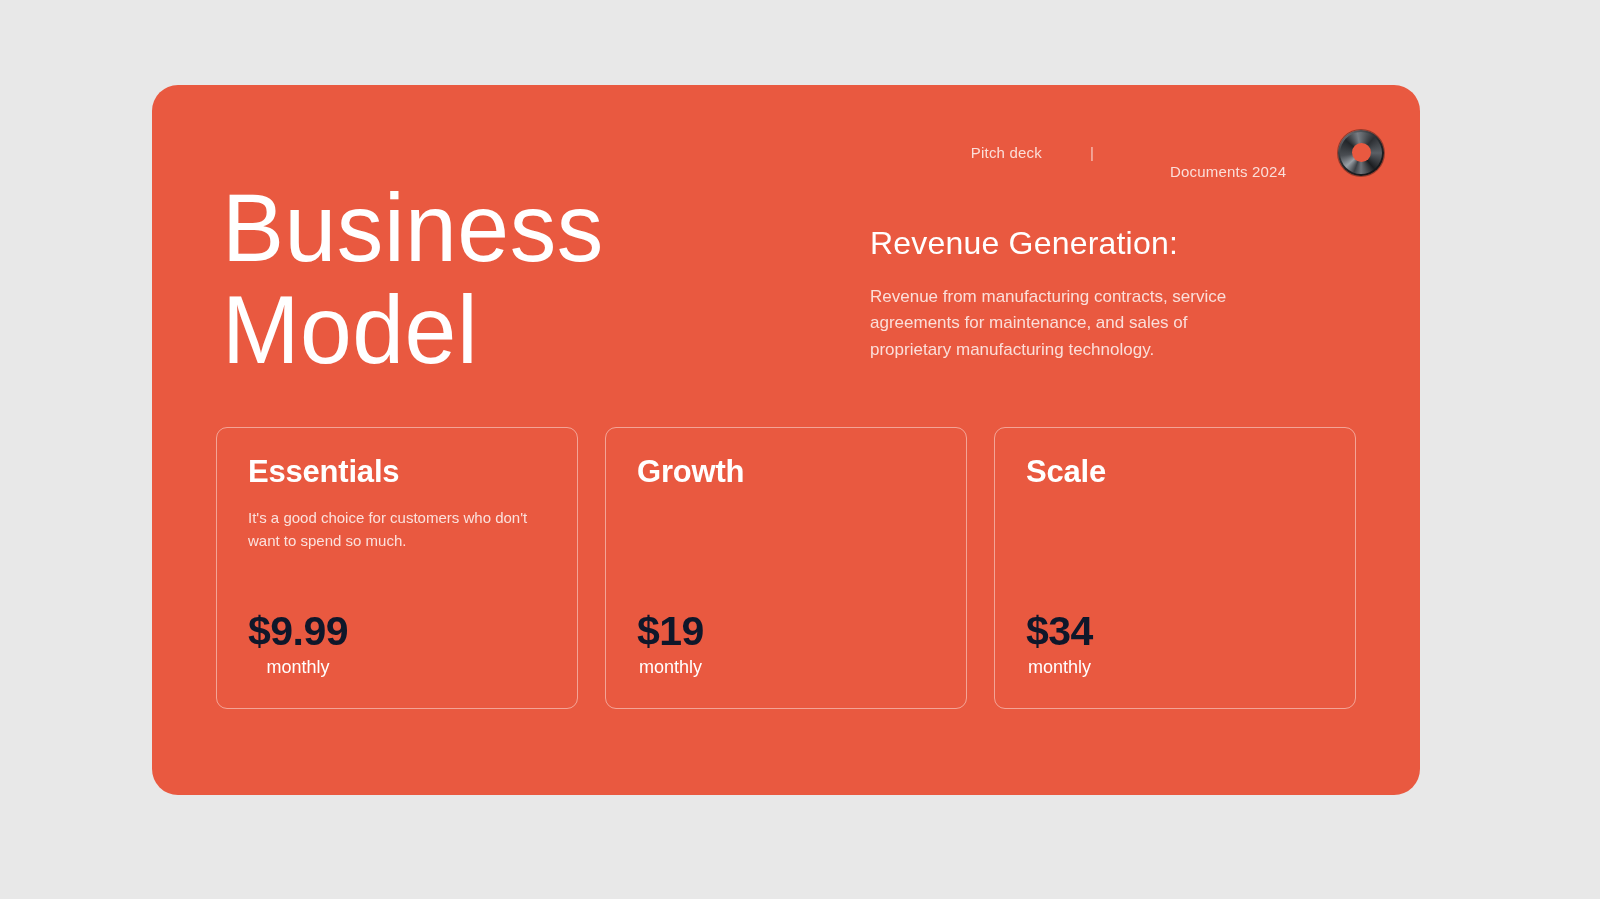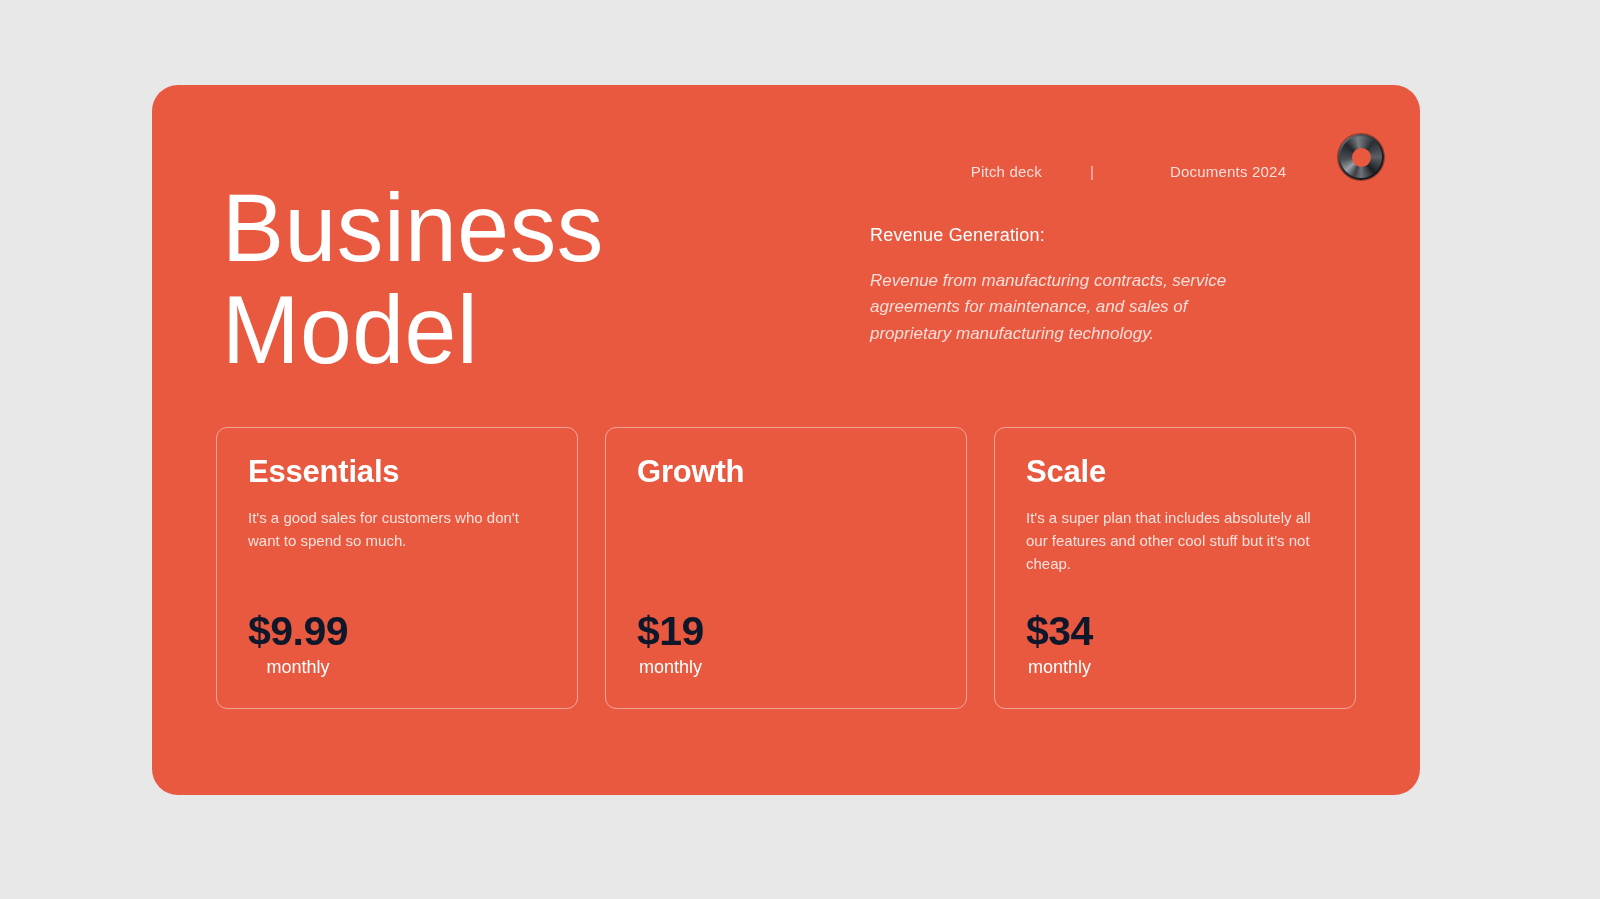--- a/index.html
+++ b/index.html
@@ -26,21 +26,21 @@
     background:#e95940;
     border-radius:26px;
   }
 
   
   #header {
     position:absolute;
     right:36px;
     top:40px;
     display:flex;
-    align-items:flex-end;
+    align-items:center;
     gap:0;
   }
   .hdr-link {
     font-size:15px;
     font-weight:300;
     color:rgba(255,255,255,0.80);
     letter-spacing:0.2px;
     white-space:nowrap;
   }
   #hdr-sep {
@@ -103,32 +103,31 @@
   #title .line { display:block; }
 
   
   #revenue {
     position:absolute;
     left:718px;
     top:140px;
     width:400px;
   }
   #revenue-heading {
-    font-size:18px;
+    font-size:32px;
     font-weight:400;
     color:#ffffff;
     letter-spacing:0.2px;
     margin-bottom:22px;
   }
   #revenue-body {
     font-size:17px;
     line-height:1.55;
     font-weight:300;
     color:rgba(255,255,255,0.80);
-    font-style:italic;
   }
 
   
   #cards {
     position:absolute;
     left:64px;
     top:342px;
     width:1140px;
     display:flex;
     gap:27px;
@@ -195,38 +194,37 @@
 
   <div id="revenue">
     <div id="revenue-heading">Revenue Generation:</div>
     <p id="revenue-body">Revenue from manufacturing contracts, service agreements for maintenance, and sales of proprietary manufacturing technology.</p>
   </div>
 
   <div id="cards">
 
     <div class="card">
       <div class="card-title">Essentials</div>
-      <div class="card-desc">It's a good sales for customers who don't want to spend so much.</div>
+      <div class="card-desc">It's a good choice for customers who don't want to spend so much.</div>
       <div class="card-price-wrap">
         <div class="card-price">$9.99</div>
         <div class="card-period">monthly</div>
       </div>
     </div>
 
     <div class="card">
       <div class="card-title">Growth</div>
       <div class="card-price-wrap">
         <div class="card-price">$19</div>
         <div class="card-period">monthly</div>
       </div>
     </div>
 
     <div class="card">
       <div class="card-title">Scale</div>
-      <div class="card-desc">It's a super plan that includes absolutely all our features and other cool stuff but it's not cheap.</div>
       <div class="card-price-wrap">
         <div class="card-price">$34</div>
         <div class="card-period">monthly</div>
       </div>
     </div>
 
   </div>
 </div>
 
 </body></html>

